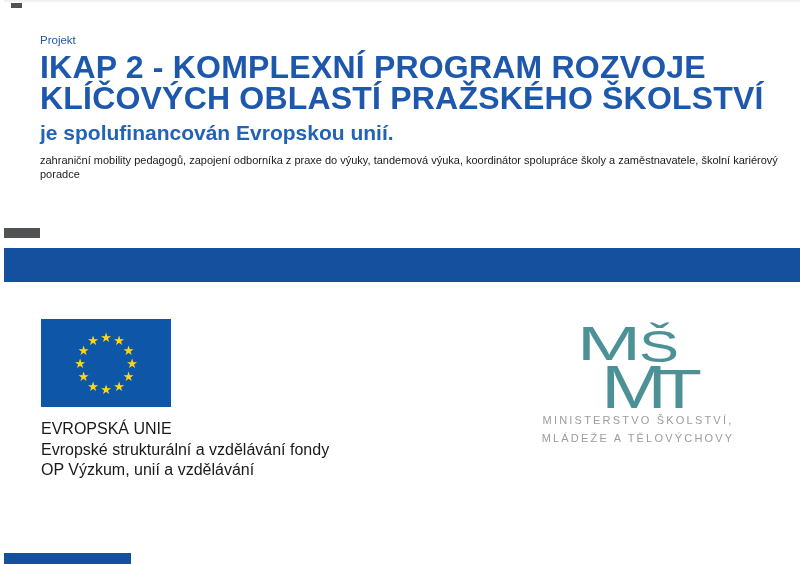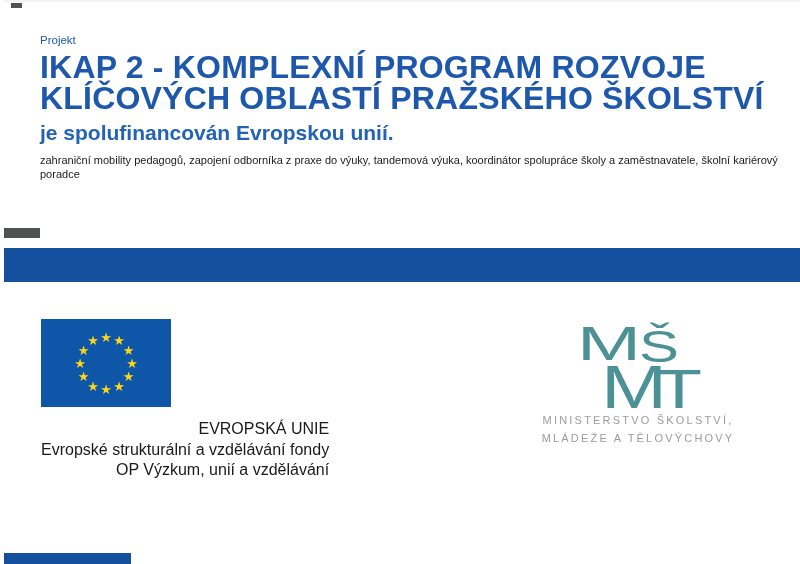--- a/index.html
+++ b/index.html
@@ -22,21 +22,21 @@
   .page-dash{position:absolute;left:0;top:228px;width:36px;height:10px;
              background:var(--page-fragment-gray);}
   .blue-bar{position:absolute;left:0;top:248px;width:800px;height:34px;
             background:var(--accent-blue);}
   .flag{position:absolute;left:37px;top:319px;width:130px;height:88px;
         background:var(--flag-blue);}
   .stars{position:absolute;left:0;top:0;right:0;bottom:0;}
   .star{position:absolute;transform:translate(-50%,-50%);
         color:var(--star-yellow);font-size:13px;line-height:1;}
   .eu-text{position:absolute;left:37px;top:419px;font-size:16px;
-           line-height:20.7px;color:var(--text-black);text-align:right;}
+           line-height:20.7px;color:var(--text-black);}
   .msmt-logo{position:absolute;left:555px;top:315px;}
   .msmt-logo text{fill:var(--msmt-teal);
                   font-family:"Liberation Sans","DejaVu Sans",sans-serif;
                   font-weight:400;}
   .ministry{position:absolute;left:478px;top:411px;width:312px;
             text-align:center;color:var(--ministry-gray);
             font-size:11px;letter-spacing:2.2px;line-height:18px;}
   .bottom-strip{position:absolute;left:0;top:553px;width:127px;height:11px;
                 background:var(--accent-blue);}
 </style>

